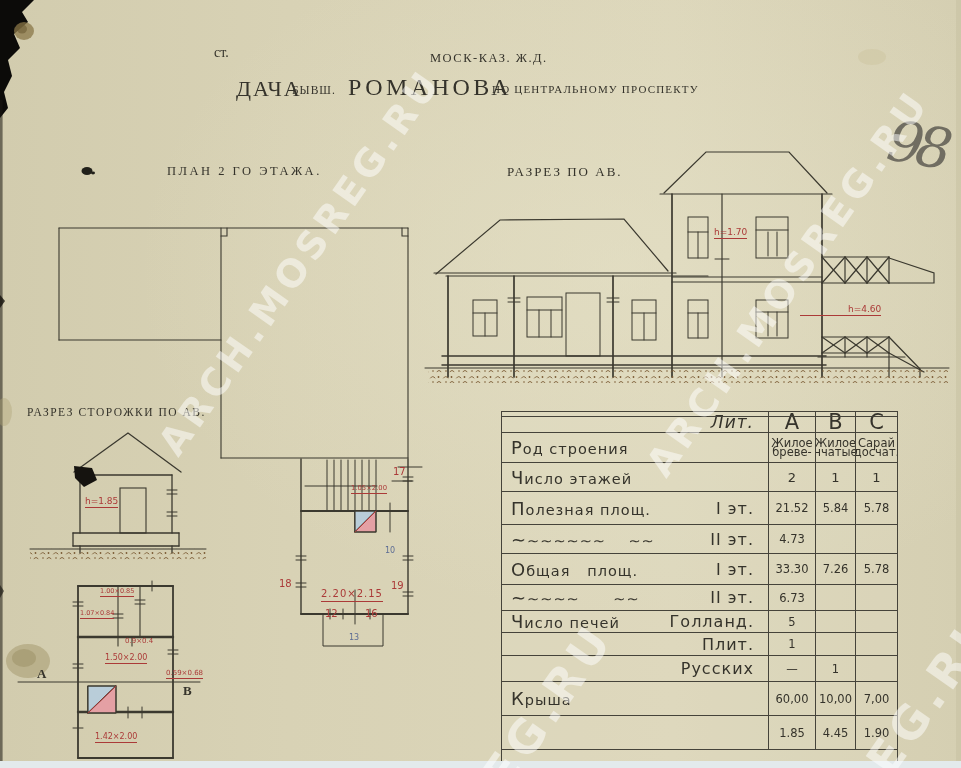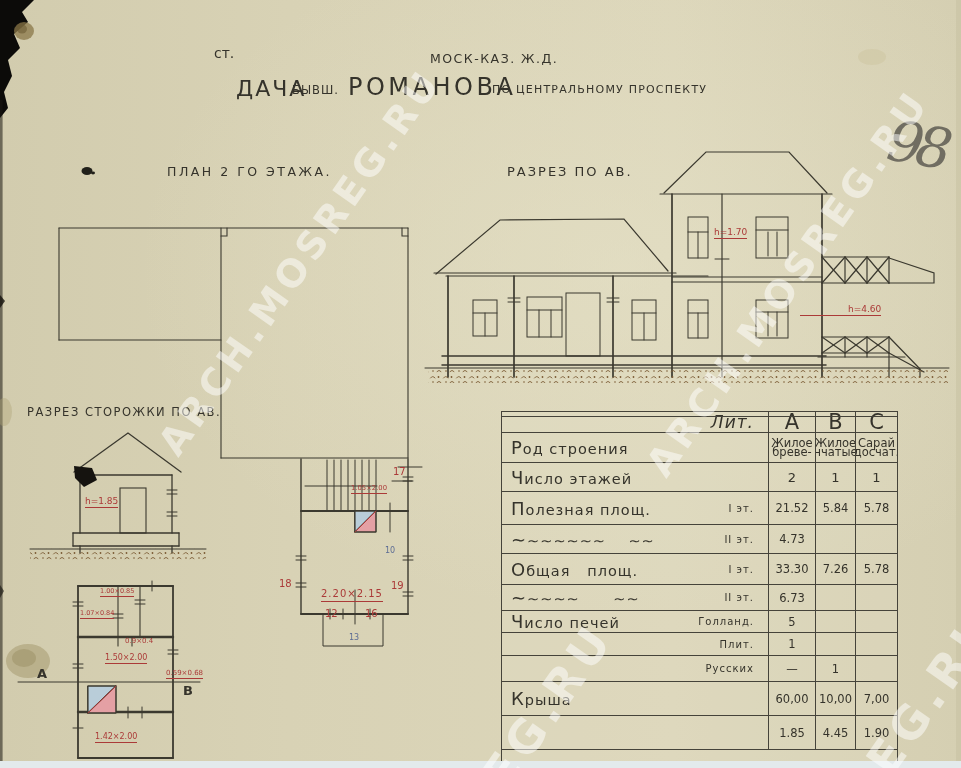--- a/index.html
+++ b/index.html
@@ -4,21 +4,21 @@
 <style>
   html,body{margin:0;padding:0;background:#222;}
   #paper{
     position:relative;width:961px;height:768px;overflow:hidden;
     background:
       radial-gradient(ellipse 700px 500px at 65% 35%, rgba(230,226,200,.55), rgba(0,0,0,0) 70%),
       linear-gradient(90deg,#d2ccae 0%, #d8d2b5 30%, #dcd6ba 70%, #d5cfb2 100%);
     font-family:"DejaVu Sans", sans-serif;color:#35332b;
   }
   .t{position:absolute;white-space:pre;line-height:1.05;}
-  .ink{color:#35332b;}
+  .ink{color:#35332b;font-family:Liberation Serif, serif;}
   .red{color:#ab3a38;}
   .blue{color:#5c6c94;margin-top:37px;}
   .u{border-bottom:1px solid currentColor;padding-bottom:1px;}
   svg.art{position:absolute;left:0;top:0;}
   .wm{position:absolute;color:rgba(255,255,255,.5);font-weight:600;pointer-events:none;z-index:30;}
   .pencil{position:absolute;font-family:"DejaVu Serif",serif;font-style:italic;
     color:rgba(86,84,76,.8);z-index:25;transform:rotate(10deg);letter-spacing:-7px;}
   
   .expl{position:absolute;left:501px;top:411px;width:397px;height:350px;
     border:1.7px solid #45433a;border-bottom:none;box-sizing:border-box;overflow:hidden;
@@ -26,21 +26,21 @@
   .expl::before{content:"";position:absolute;left:0;right:0;top:4px;border-top:1.1px solid #45433a;}
   .expl-title{height:37px;border-bottom:1.6px solid #45433a;display:flex;align-items:center;
     padding-left:26px;font-size:25px;letter-spacing:7px;margin-top:2px;}
   .trow{display:grid;grid-template-columns:266px 47px 40px 1fr;border-bottom:1.3px solid #45433a;box-sizing:border-box;}
   .trow>div{border-left:1.3px solid #45433a;display:flex;align-items:center;justify-content:center;
     font-size:11.5px;overflow:hidden;}
   .trow>div.lbl{border-left:none;justify-content:space-between;padding:0 14px 0 9px;
     font-size:14.5px;letter-spacing:1px;}
   .lblmain{white-space:pre;}
   .lblmain::first-letter{font-size:18px;}
-  .sub{font-size:10px;letter-spacing:1px;white-space:pre;}
+  .sub{font-size:16px;letter-spacing:1px;white-space:pre;}
   .two{font-size:7.2px;line-height:8.2px;white-space:pre-line;text-align:center;letter-spacing:0;}
   .litrow>div{font-size:21px;}
   .litrow>div.lbl .sub{font-size:17px;font-style:italic;}
 </style>
 </head>
 <body>
 
 <div id="paper">
 
   <svg class="art" width="961" height="768" viewBox="0 0 961 768" fill="none" stroke="#3b392f" stroke-width="1.1" stroke-linecap="round">

